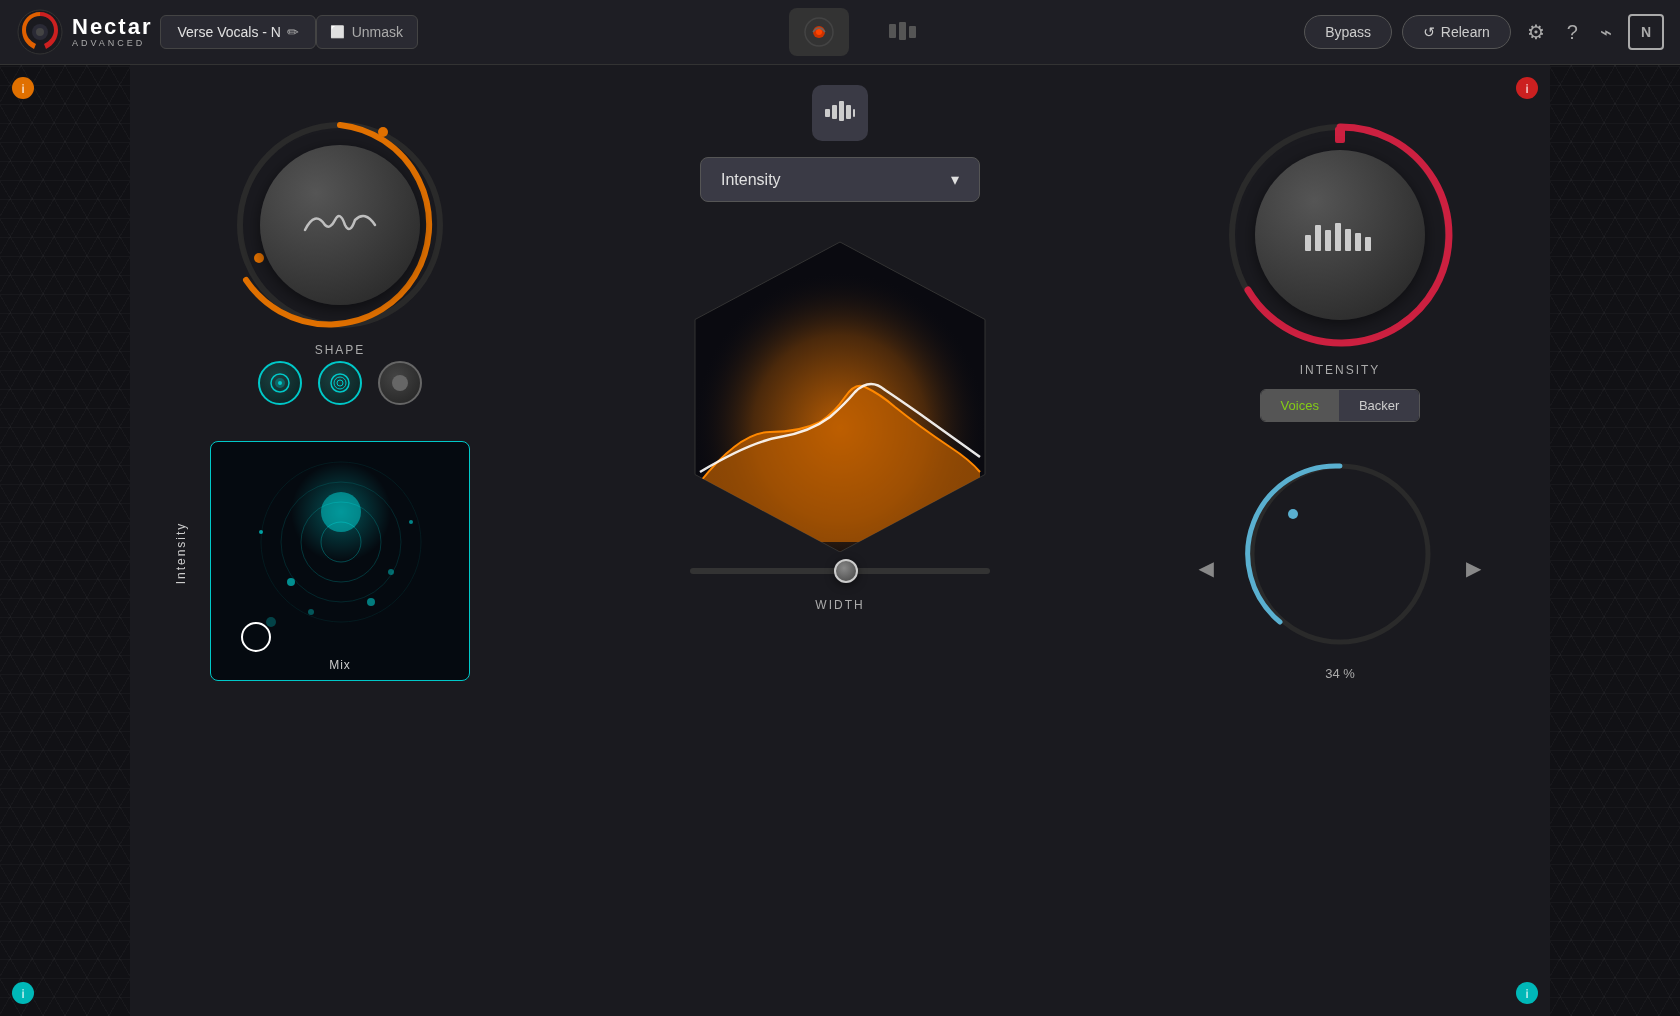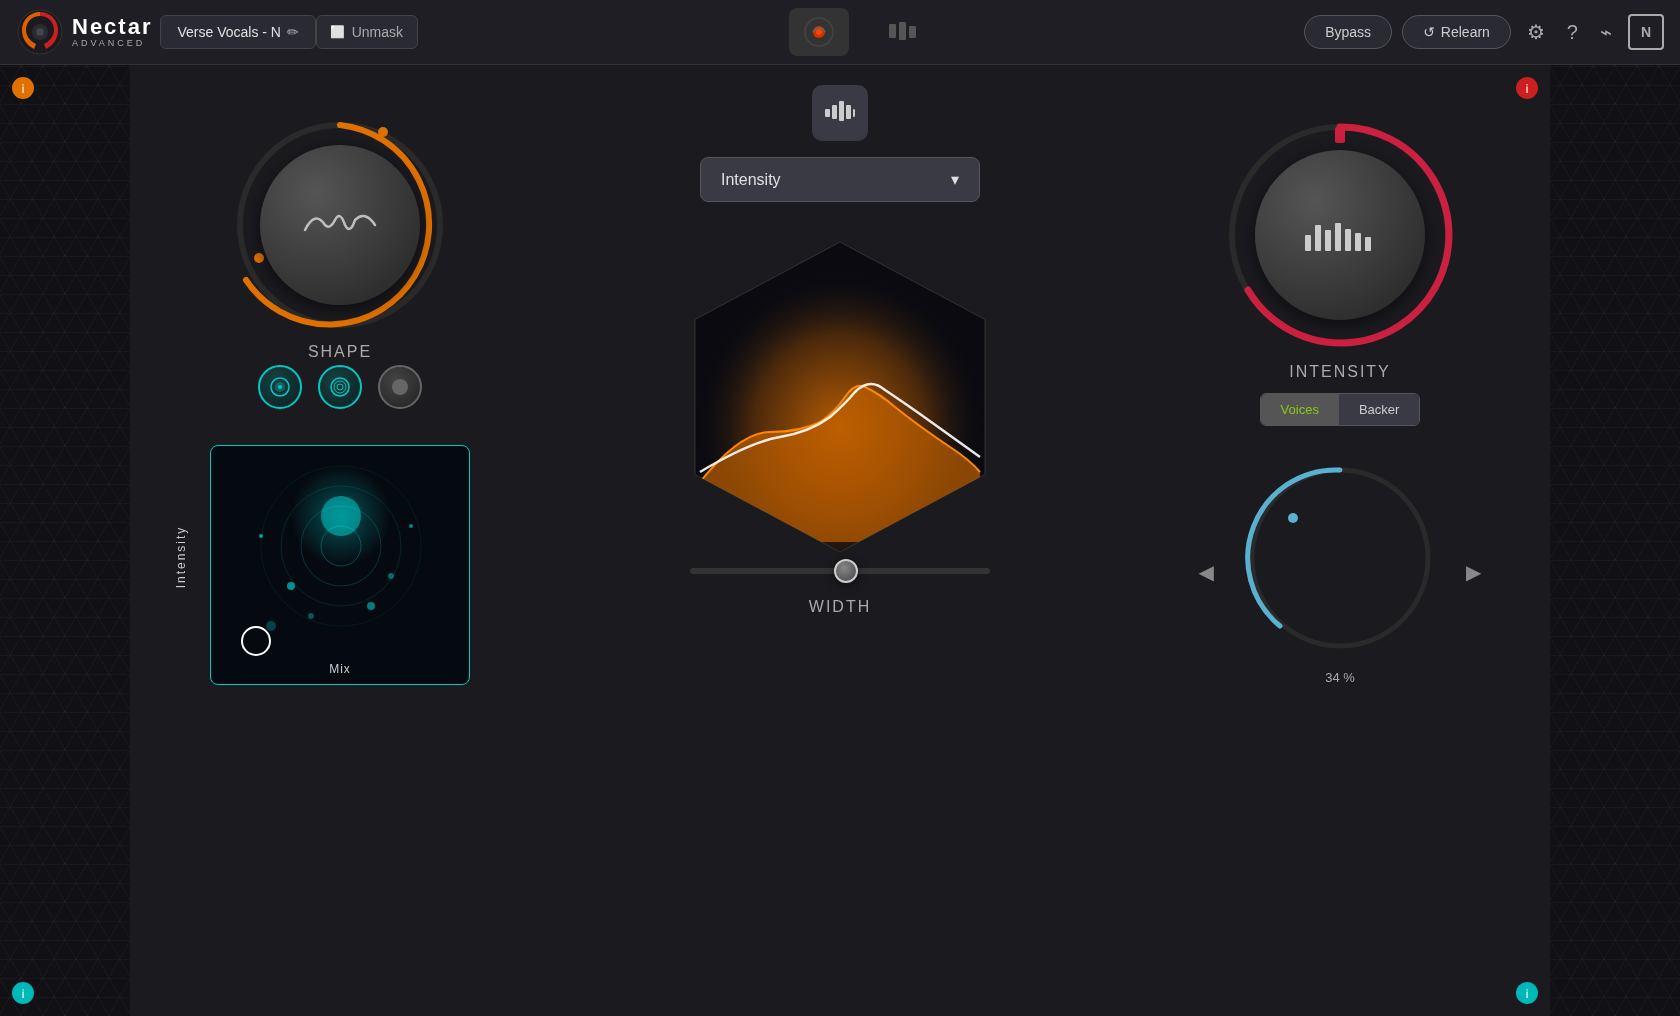--- a/index.html
+++ b/index.html
@@ -226,21 +226,21 @@
       background: radial-gradient(circle at 35% 30%, #555, #222);
       display: flex;
       align-items: center;
       justify-content: center;
       cursor: pointer;
       position: relative;
       box-shadow: 0 4px 15px rgba(0,0,0,0.5);
     }
     .knob-label {
       color: #aaa;
-      font-size: 16px;
+      font-size: 12px;
       letter-spacing: 2px;
       text-transform: uppercase;
     }
 
     
     .shape-knob-ring {
       width: 220px;
       height: 220px;
       position: relative;
     }

